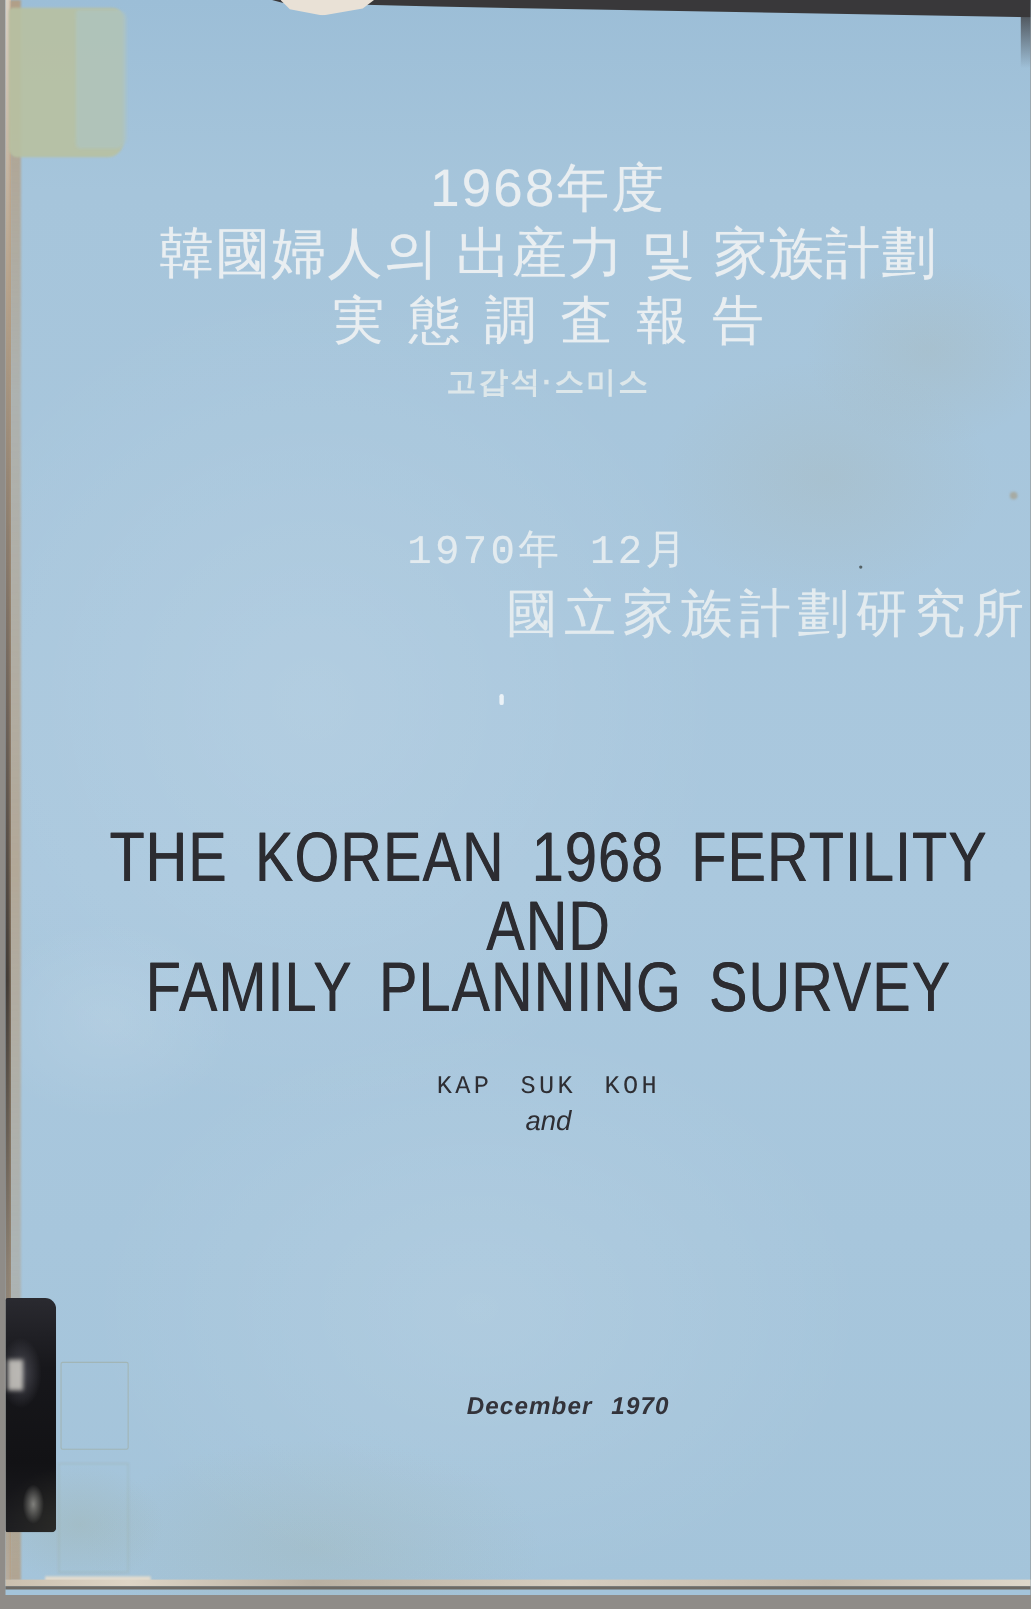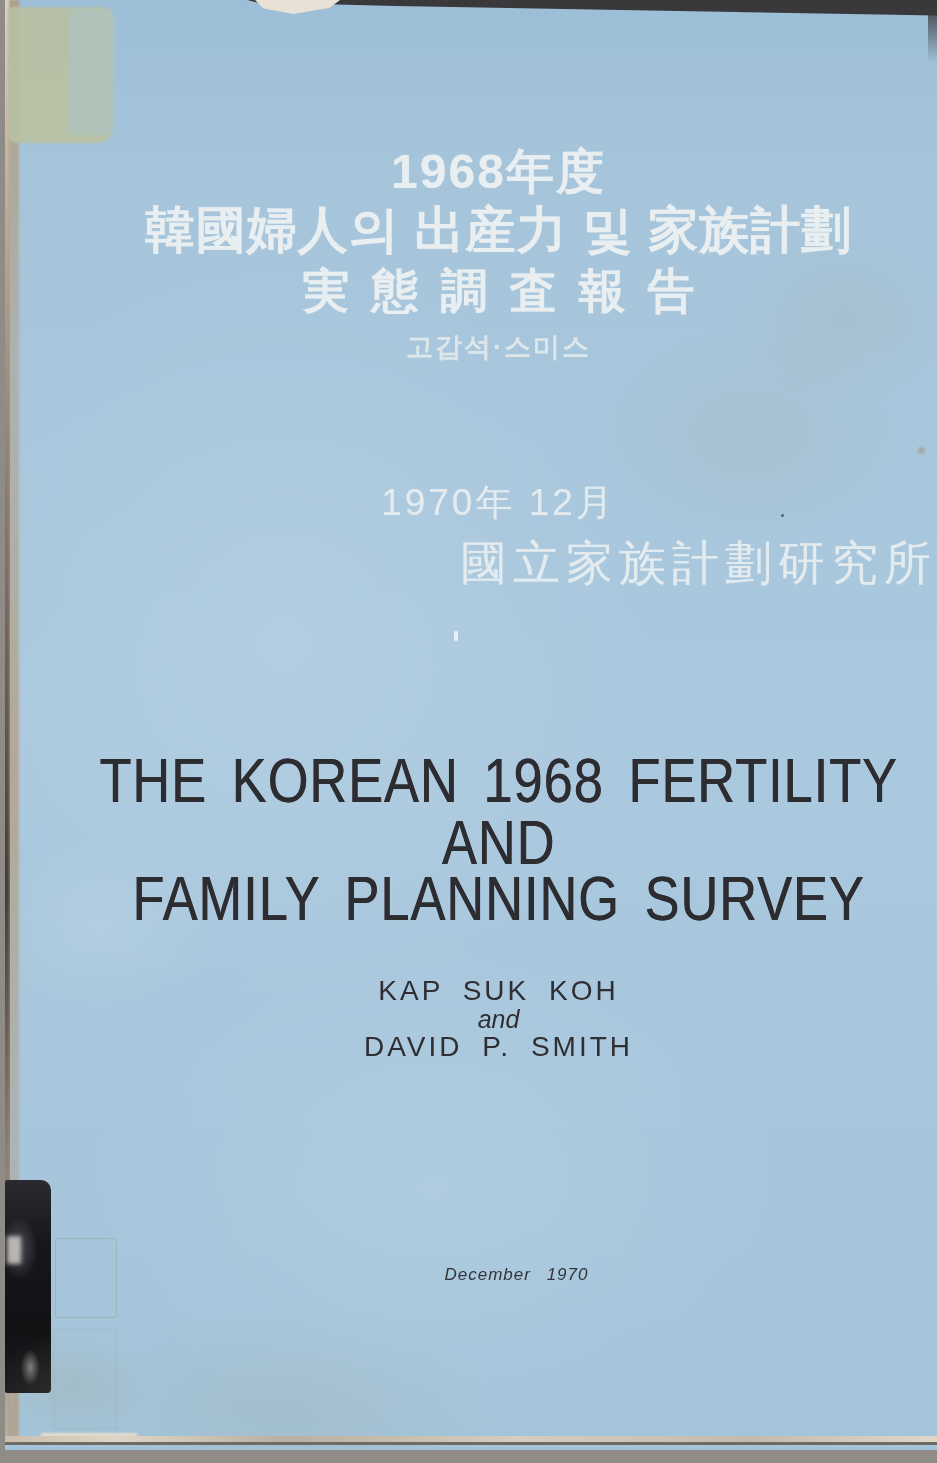--- a/index.html
+++ b/index.html
@@ -120,26 +120,26 @@
     background:rgba(40,45,40,.65); border-radius:50%; }
   .speck-tan   { position:absolute; left:913px; top:447px; width:7px; height:7px;
     background:rgba(165,130,80,.4); border-radius:50%; filter:blur(1px); }
 
   
   .text-col { position:absolute; left:55px; right:0; top:0; bottom:0; }
   .line { position:absolute; left:0; right:0; text-align:center; line-height:1.15; white-space:nowrap; }
 
   .cjk-bold {
     font-family:"Liberation Sans", sans-serif;
-    font-weight:bold;
+    font-weight:normal;
     color:#e9eef1;
     text-shadow:0 0 1px rgba(255,255,255,.35);
   }
   .cjk-serif {
-    font-family:Liberation Sans, sans-serif;
+    font-family:Liberation Mono, monospace;
     font-weight:normal;
     color:#e3ebef;
     text-shadow:0 0 1px rgba(255,255,255,.3);
   }
   .l-year   { top:144px; font-size:48px; letter-spacing:2px; }
   .l-main   { top:202px; font-size:50px; letter-spacing:1px; }
   .l-sub    { top:264px; font-size:47px; letter-spacing:22px; text-indent:22px; }
   .l-kr     { top:332px; font-size:27px; font-weight:bold; color:#dde7ea; letter-spacing:2px; }
   .l-date   { top:482px; font-size:37px; letter-spacing:3px; }
   .l-inst   { top:536px; font-size:47px; letter-spacing:6px; text-indent:6px;text-align:right; }
@@ -156,31 +156,31 @@
   }
   .t1 { top:748px; }
   .t2 { top:810px; }
   .t3 { top:866px; }
 
   .by-style {
     font-family:"Liberation Sans", sans-serif;
     font-style:italic; color:#2e2e33; font-size:25px;
   }
   .author-style {
-    font-family:Liberation Sans, sans-serif;
-    color:#2e2e33; font-size:28px; letter-spacing:3px; word-spacing:9px;
+    font-family:Liberation Mono, monospace;
+    color:#2e2e33; font-size:23px; letter-spacing:3px; word-spacing:9px;
   }
   .a-by   { top:947px; }
   .a-1    { top:975px; }
   .a-and  { top:1005px; }
   .a-2    { top:1031px; }
 
   .f-date {
-    top:1265px; font-style:italic; color:#33333a; font-size:17px;
-    word-spacing:10px; letter-spacing:1px; padding-left:36px;
+    top:1265px; font-style:italic; color:#33333a; font-size:22px;
+    word-spacing:10px; letter-spacing:1px; padding-left:36px;font-weight:bold;
   }
   .f-pub {
     top:1320px; font-style:italic; color:#2e2e33; font-size:38px;
     word-spacing:7px; letter-spacing:.5px;
   }
 </style>
 </head>
 <body>
 
 <div class="scan">
@@ -212,21 +212,20 @@
 
       <div class="line cjk-serif l-date">1970年 12月</div>
       <div class="line cjk-serif l-inst">國立家族計劃研究所</div>
 
       <div class="line title-en t1">THE KOREAN 1968 FERTILITY</div>
       <div class="line title-en t2">AND</div>
       <div class="line title-en t3">FAMILY PLANNING SURVEY</div>
 
       <div class="line author-style a-1">KAP SUK KOH</div>
       <div class="line by-style a-and">and</div>
-      <div class="line author-style a-2">DAVID P. SMITH</div>
 
       <div class="line f-date">December 1970</div>
 
     </div>
 
     <div class="bottom-edge-line"></div>
     <div class="bottom-dark-line"></div>
   </div>
 </div>
 

